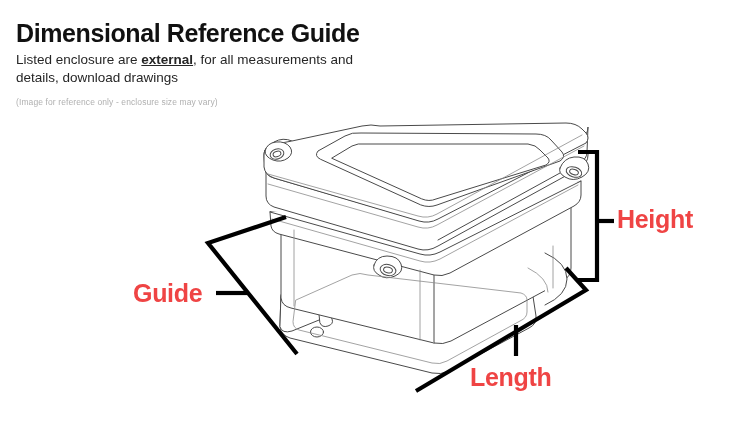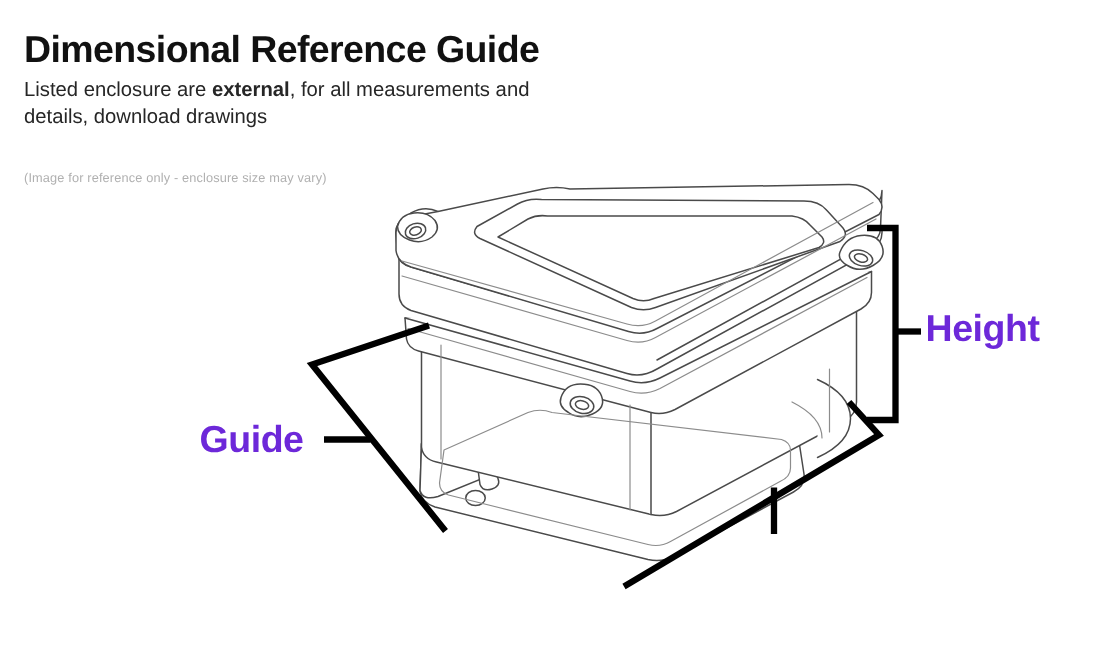--- a/index.html
+++ b/index.html
@@ -41,45 +41,46 @@
   .subtitle {
     font-size: 13.5px;
     line-height: 1.35;
     color: #262626;
     font-weight: 400;
     margin: 0;
     max-width: 350px;
   }
   .subtitle .emphasis {
     font-weight: bold;
+    text-decoration: underline;
     text-underline-offset: 1px;
   }
   .disclaimer {
-    margin: 25px 0 0 0;
+    margin: 9px 0 0 0;
     font-size: 8.5px;
     color: #b0b0b0;
     letter-spacing: 0.1px;
     line-height: 1.2;
   }
 
   
   #drawing {
     position: absolute;
     left: 0;
     top: 0;
     width: 729px;
     height: 435px;
   }
 
   
   .dim-label {
     position: absolute;
     font-size: 25px;
     font-weight: bold;
-    color: #6d28d9;
+    color: #ef4444;
     letter-spacing: -0.3px;
     white-space: nowrap;
     line-height: 1;
   }
   #label-height { left: 617px; top: 207px; }
   #label-width  { left: 133px; top: 281px; }
   #label-length { left: 470px; top: 365px; }
 </style>
 </head>
 <body>
@@ -295,14 +296,15 @@
 
       <path d="M 566 268 L 586 290 L 416 391"></path>
       <path d="M 516 325 L 516 356"></path>
     </g>
   </svg>
 
   <div class="dim-label" id="label-height">Height</div>
 
   <div class="dim-label" id="label-width">Guide</div>
 
+  <div class="dim-label" id="label-length">Length</div>
 
 </div>
 
 </body></html>

